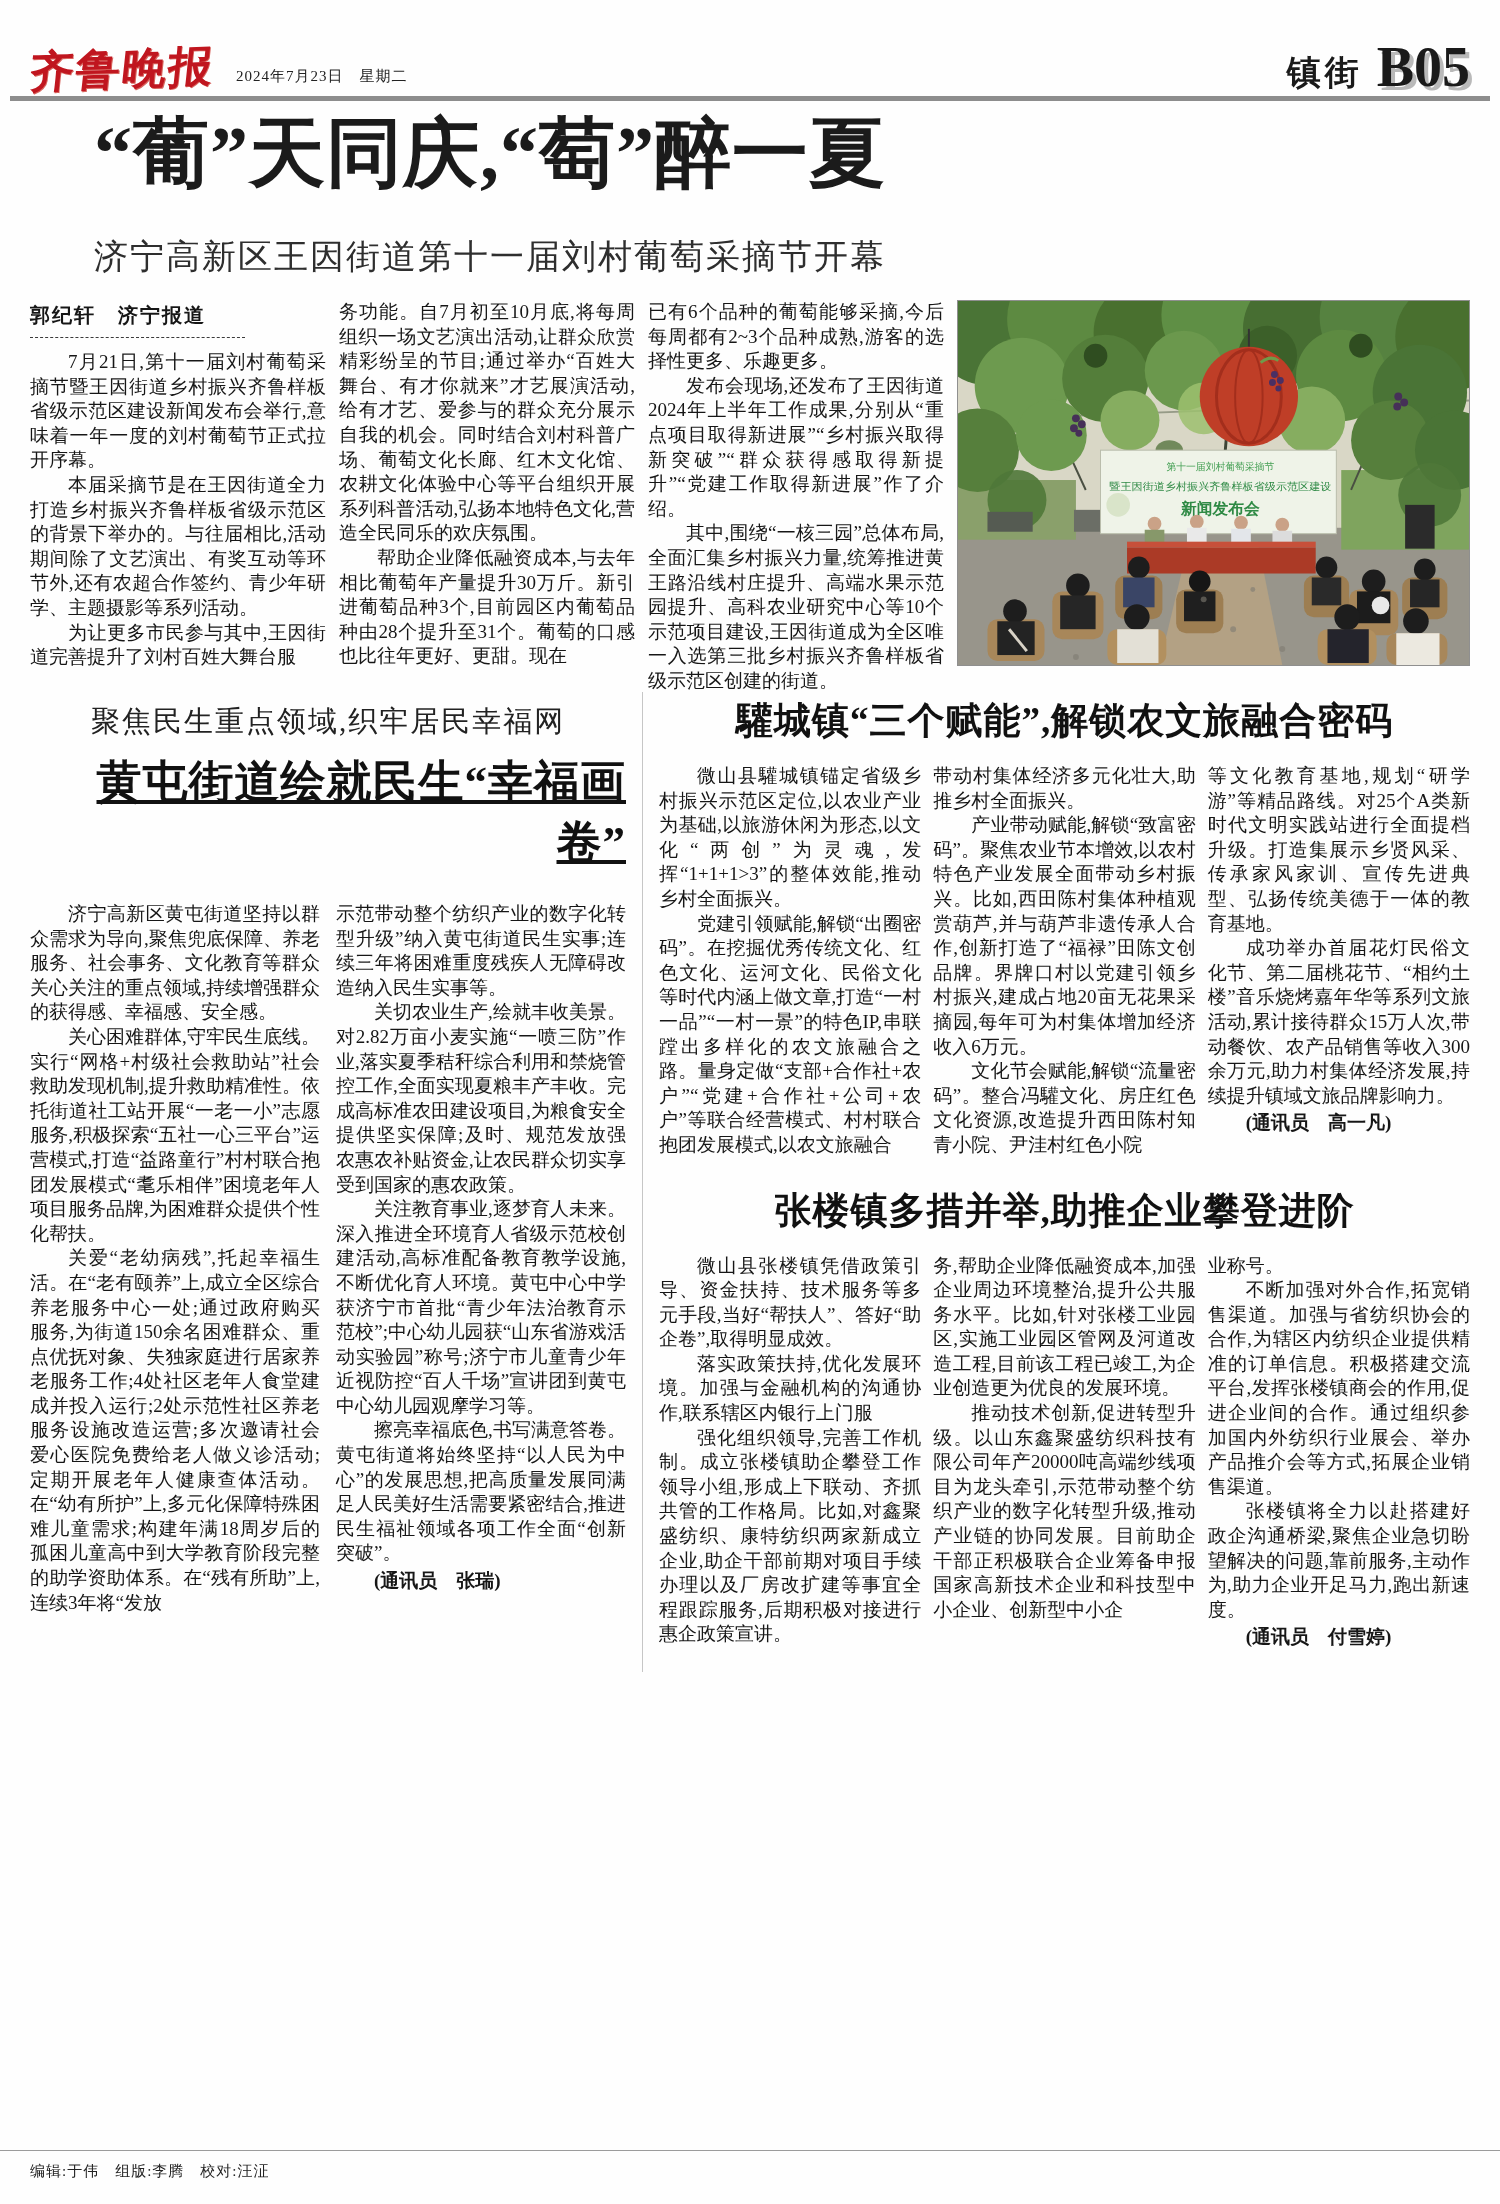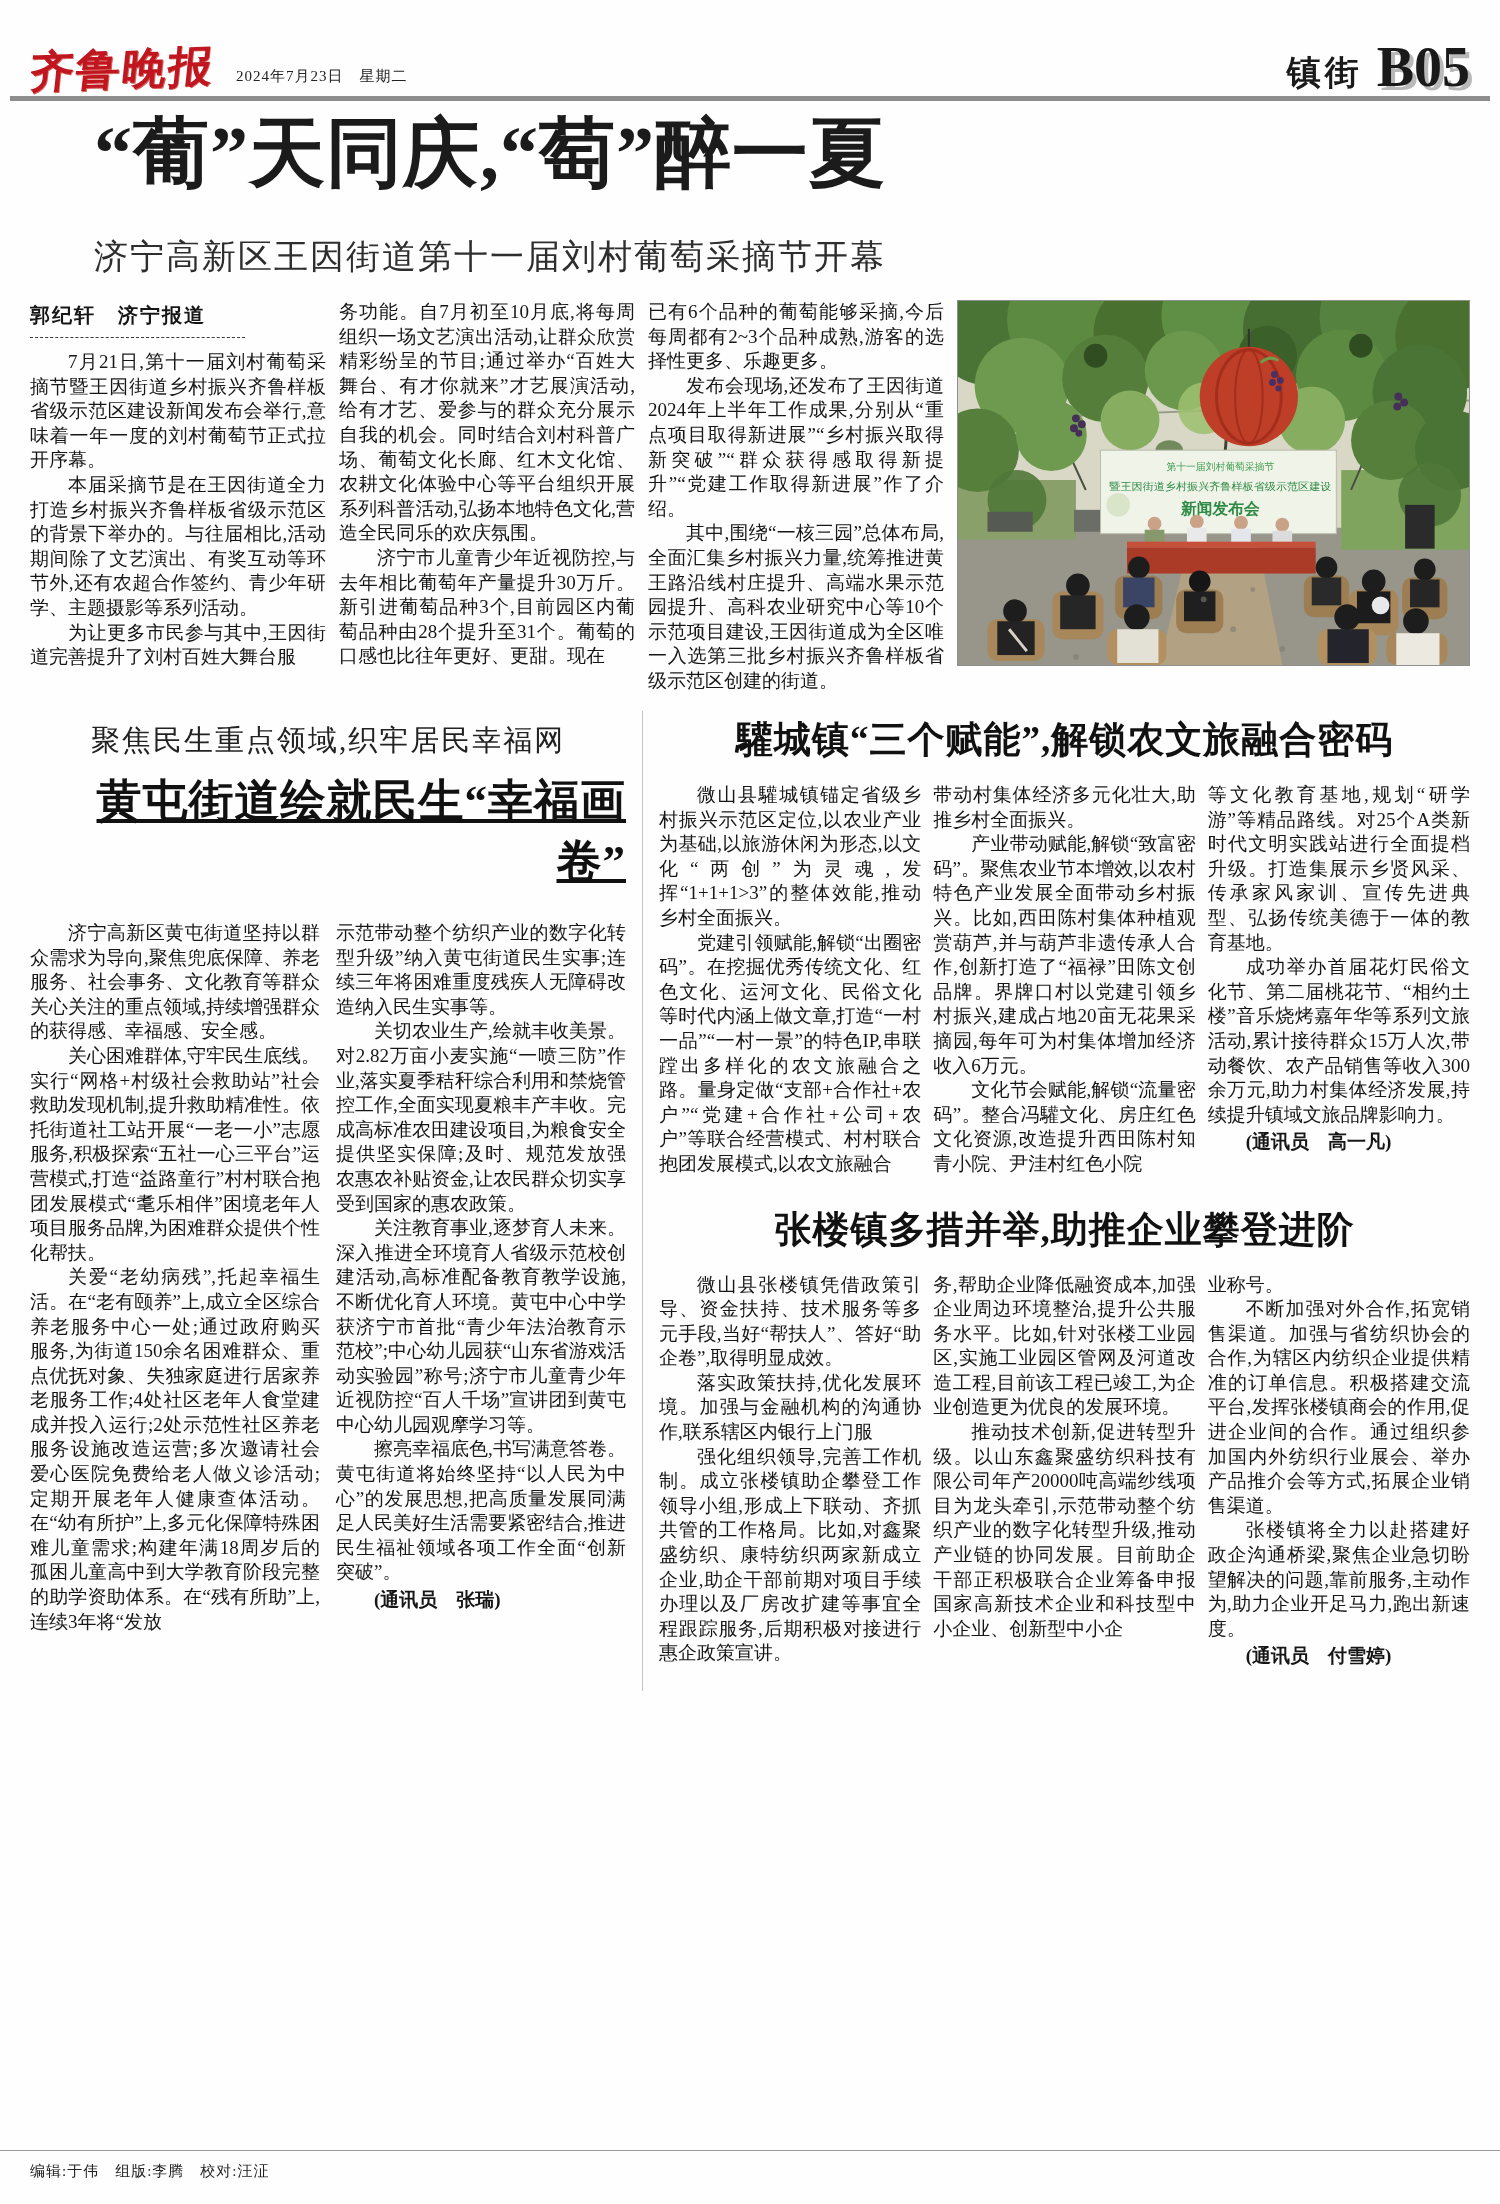--- a/index.html
+++ b/index.html
@@ -28,21 +28,21 @@
   .para{margin:0;text-align:justify;font-size:19px;line-height:24.6px;letter-spacing:0;}
   .para.ind{text-indent:2em;}
   .para.credit{font-weight:bold;text-indent:2em;margin-top:3px;}
   
   #article1{position:absolute;top:300px;left:30px;width:1440px;display:flex;gap:13px;}
   .a1col{flex:0 0 296px;width:296px;}
   .byline{font-size:20px;font-weight:bold;letter-spacing:2px;margin:2px 0 8px;}
   .byline-rule{width:215px;border-top:1.5px dashed #3a3a3a;margin:0 0 12px;}
   #photo-wrap{flex:1;height:366px;border:1px solid #8f8f8f;box-sizing:border-box;background:#cfd6c2;}
   
-  #sections{position:absolute;top:692px;left:30px;width:1440px;display:flex;align-items:flex-start;margin-top:19px;}
+  #sections{position:absolute;top:692px;left:30px;width:1440px;display:flex;align-items:flex-start;}
   #half-left{flex:0 0 612px;width:612px;padding-right:16px;box-sizing:border-box;}
   #half-right{flex:1;border-left:1px solid #c6c6c6;padding-left:16px;min-height:980px;}
   .kicker{text-align:center;font-size:29px;letter-spacing:2px;color:#222;margin:10px 0 10px;}
   .h2-left{text-align:right;font-size:45px;font-weight:900;letter-spacing:1px;margin:4px 0 30px;color:#111;text-decoration:underline;}
   .cols2{display:flex;gap:16px;}
   .cols2 .col{flex:0 0 290px;width:290px;}
   .h2-right{text-align:center;font-size:37px;font-weight:900;letter-spacing:1px;margin:4px 0 18px;color:#111;}
   .cols3{display:flex;gap:12px;}
   .cols3 .col{flex:1;min-width:0;}
   #section4{margin-top:28px;}
@@ -72,21 +72,21 @@
     <div class="byline-rule"></div>
     <div>
         <p class="para ind">7月21日,第十一届刘村葡萄采摘节暨王因街道乡村振兴齐鲁样板省级示范区建设新闻发布会举行,意味着一年一度的刘村葡萄节正式拉开序幕。</p>
         <p class="para ind">本届采摘节是在王因街道全力打造乡村振兴齐鲁样板省级示范区的背景下举办的。与往届相比,活动期间除了文艺演出、有奖互动等环节外,还有农超合作签约、青少年研学、主题摄影等系列活动。</p>
         <p class="para ind">为让更多市民参与其中,王因街道完善提升了刘村百姓大舞台服</p>
       </div>
   </div>
   <div class="a1col">
       <div>
         <p class="para">务功能。自7月初至10月底,将每周组织一场文艺演出活动,让群众欣赏精彩纷呈的节目;通过举办“百姓大舞台、有才你就来”才艺展演活动,给有才艺、爱参与的群众充分展示自我的机会。同时结合刘村科普广场、葡萄文化长廊、红木文化馆、农耕文化体验中心等平台组织开展系列科普活动,弘扬本地特色文化,营造全民同乐的欢庆氛围。</p>
-        <p class="para ind">济宁市儿童青少年近视防控,与去年相比葡萄年产量提升30万斤。新引进葡萄品种3个,目前园区内葡萄品种由28个提升至31个。葡萄的口感也比往年更好、更甜。现在</p>
+        <p class="para ind">帮助企业降低融资成本,与去年相比葡萄年产量提升30万斤。新引进葡萄品种3个,目前园区内葡萄品种由28个提升至31个。葡萄的口感也比往年更好、更甜。现在</p>
       </div>
     </div>
   <div class="a1col">
       <div>
         <p class="para">已有6个品种的葡萄能够采摘,今后每周都有2~3个品种成熟,游客的选择性更多、乐趣更多。</p>
         <p class="para ind">发布会现场,还发布了王因街道2024年上半年工作成果,分别从“重点项目取得新进展”“乡村振兴取得新突破”“群众获得感取得新提升”“党建工作取得新进展”作了介绍。</p>
         <p class="para ind">其中,围绕“一核三园”总体布局,全面汇集乡村振兴力量,统筹推进黄王路沿线村庄提升、高端水果示范园提升、高科农业研究中心等10个示范项目建设,王因街道成为全区唯一入选第三批乡村振兴齐鲁样板省级示范区创建的街道。</p>
       </div>
     </div>
 

